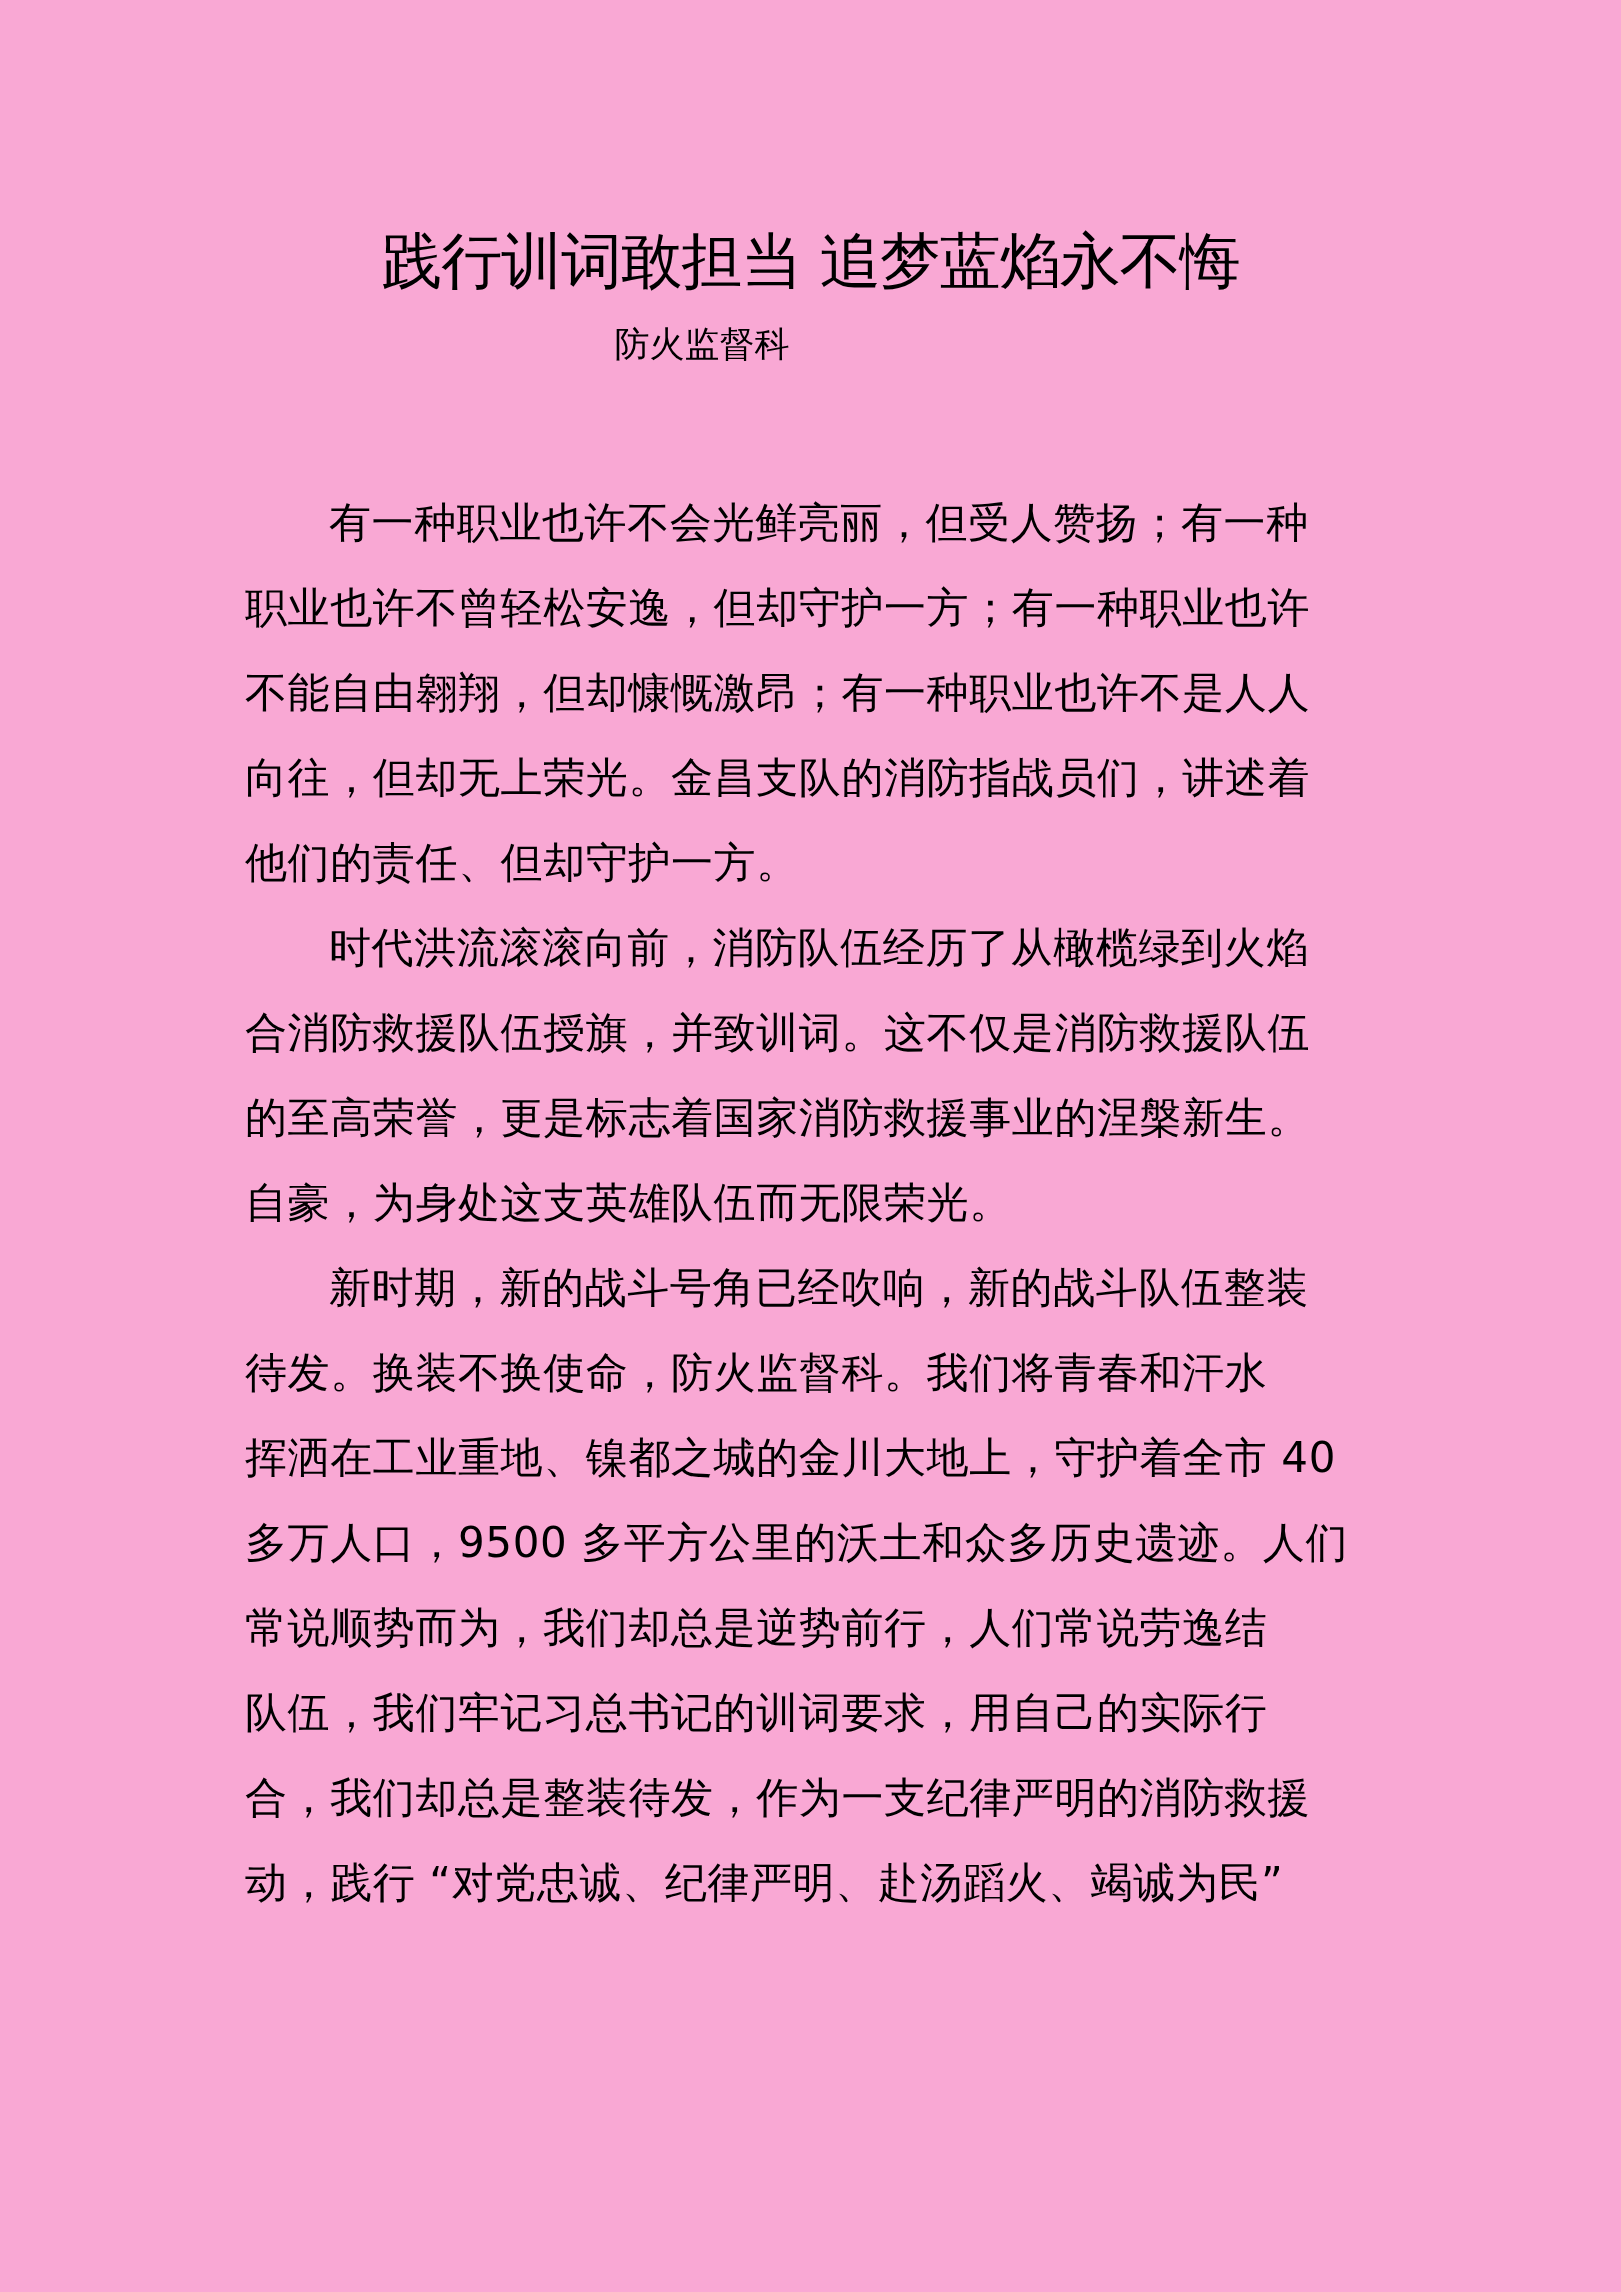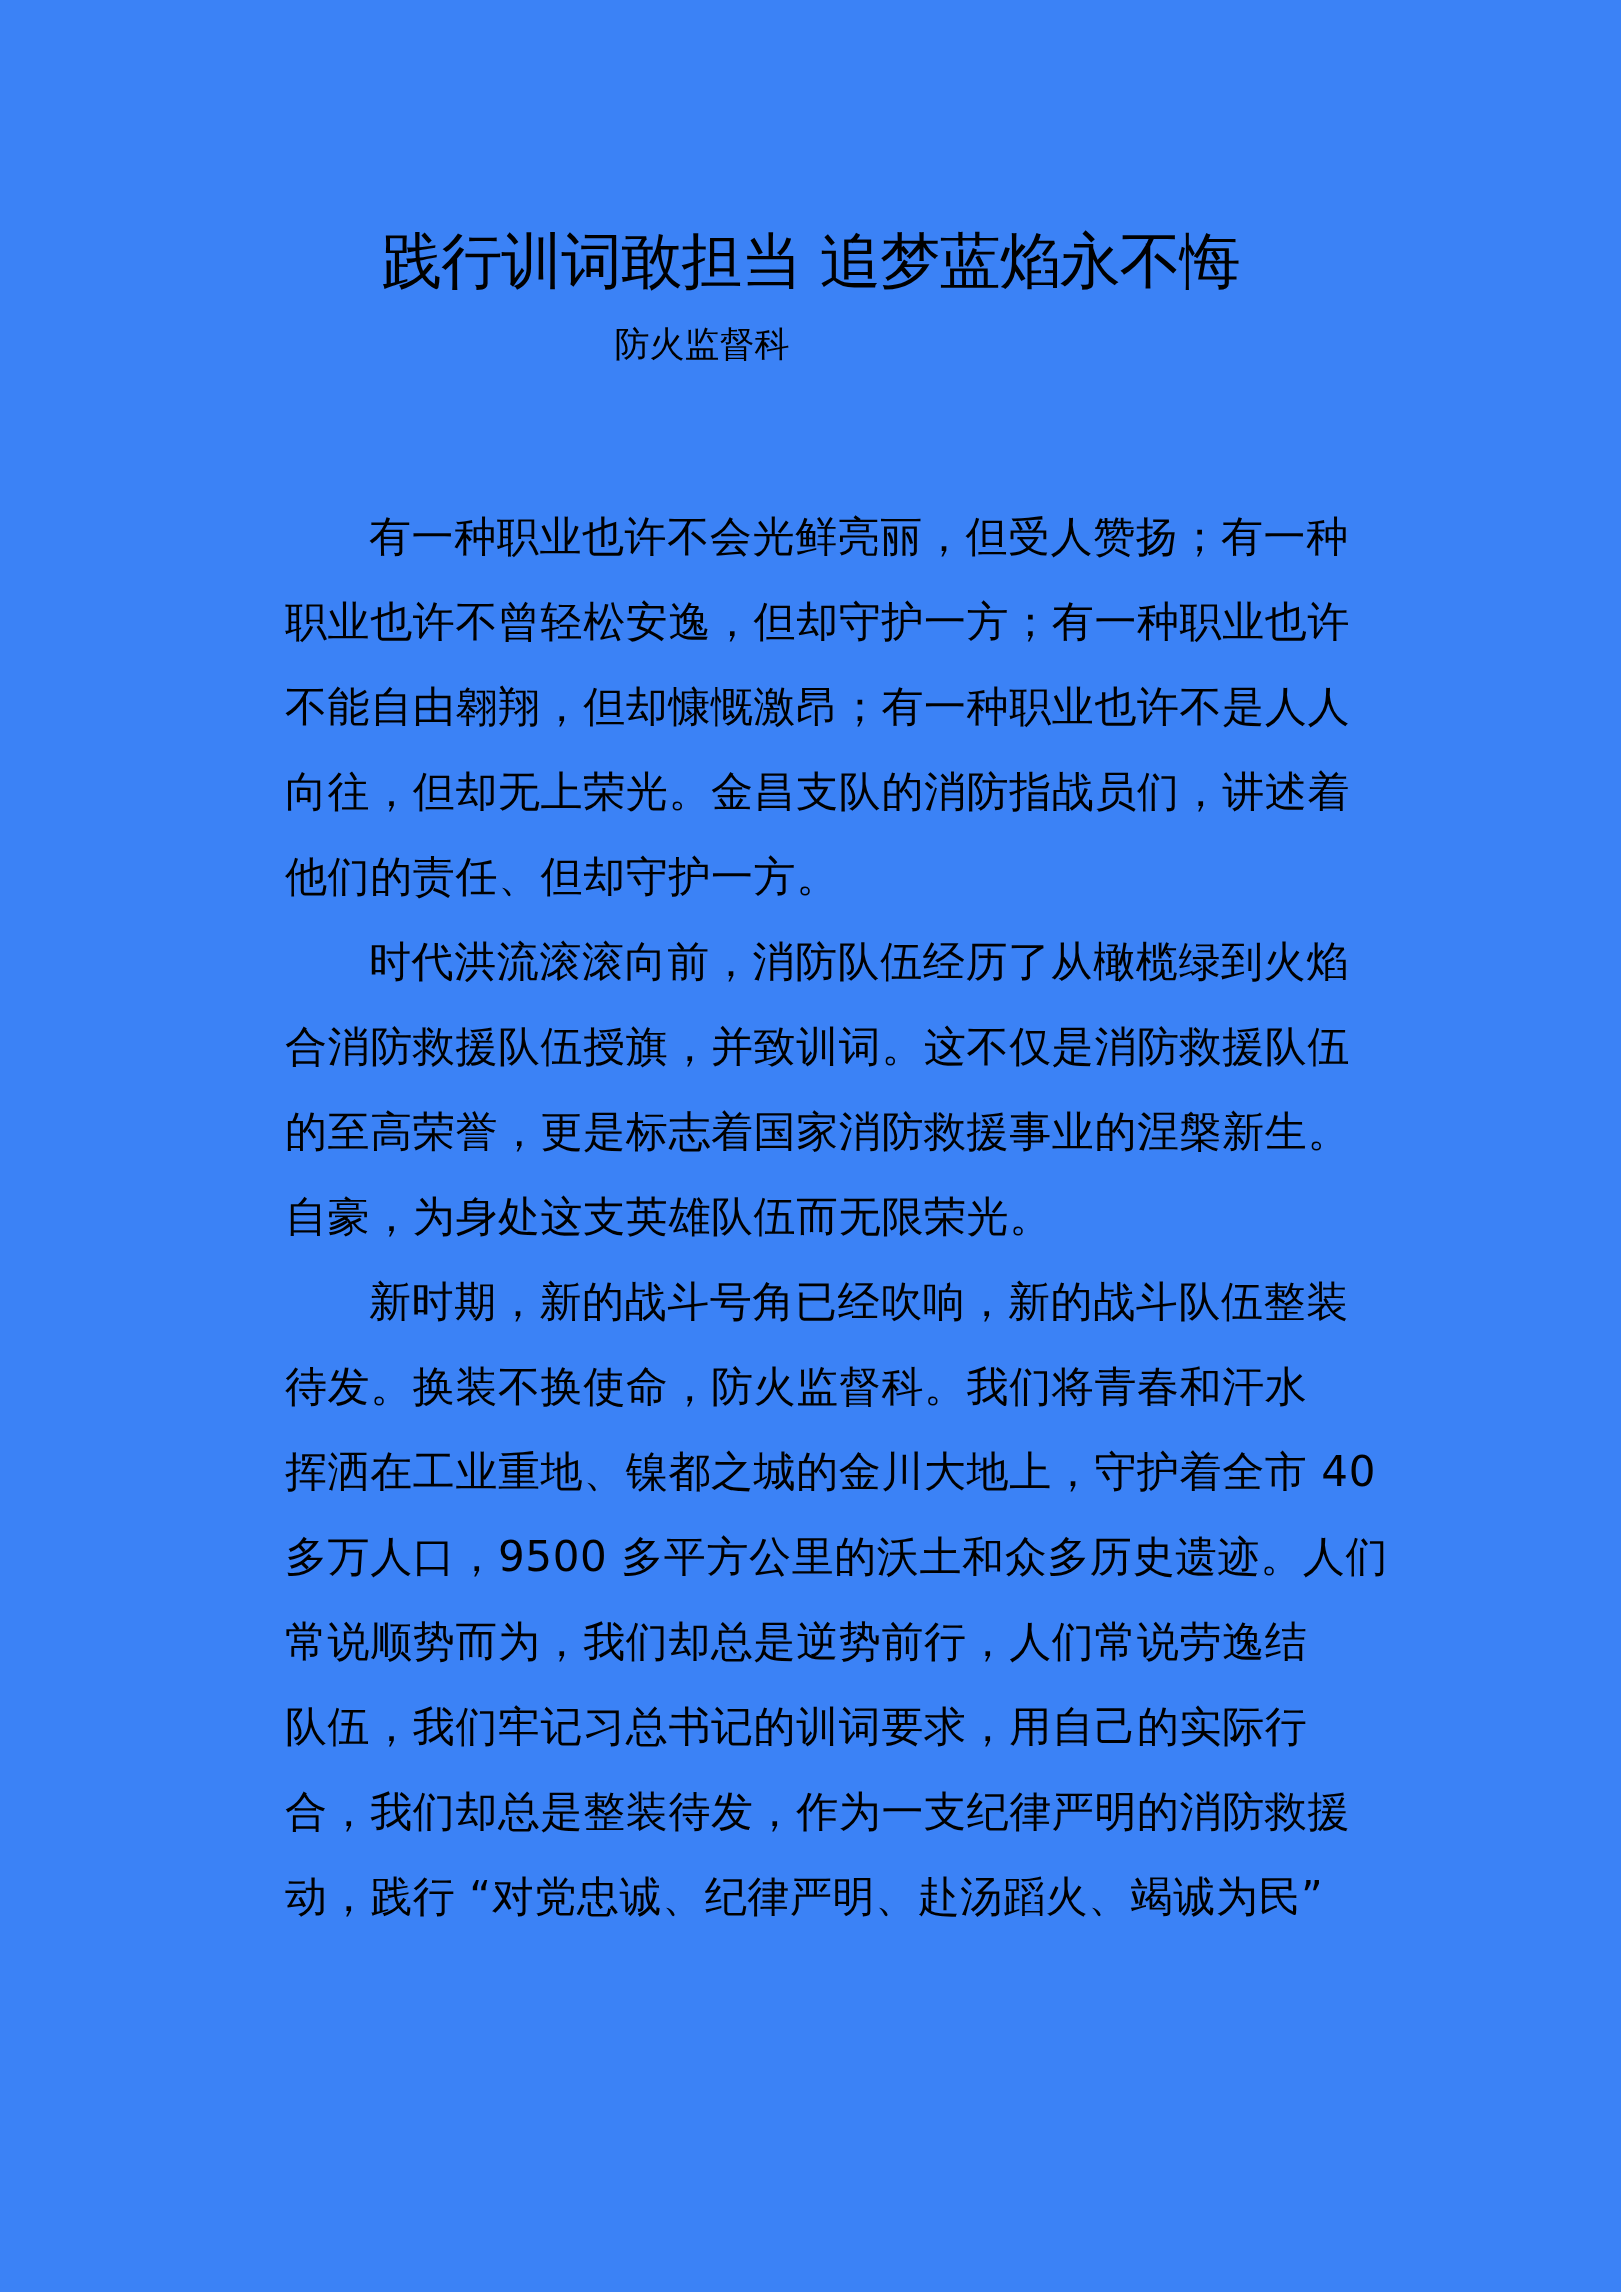--- a/index.html
+++ b/index.html
@@ -13,21 +13,21 @@
       position: relative;
       overflow: hidden;
       color: #000000;
       font-family: "DejaVu Sans", "Liberation Sans", sans-serif;
     }
     .page {
       position: absolute;
       left: 0; top: 0;
       width: 1621px;
       height: 2293px;
-      background: #3b82f6;
+      background: #f9a8d4;
     }
     .title {
       position: absolute;
       left: 0;
       width: 1621px;
       top: 222px;
       text-align: center;
       font-size: 61px;
       line-height: 78px;
       font-weight: normal;
@@ -42,23 +42,22 @@
       top: 320px;
       text-align: center;
       font-size: 35px;
       line-height: 49px;
       white-space: nowrap;
       margin: 0;
     }
     .body-text {
       position: absolute;
       left: 245px;
-      top: 494px;
+      top: 480px;
       width: 1142px;
-      margin-left: 40px;
     }
     .line {
       display: block;
       height: 85px;
       line-height: 85px;
       font-size: 42px;
       white-space: nowrap;
       letter-spacing: 0.6px;
     }
     .line.indent {

